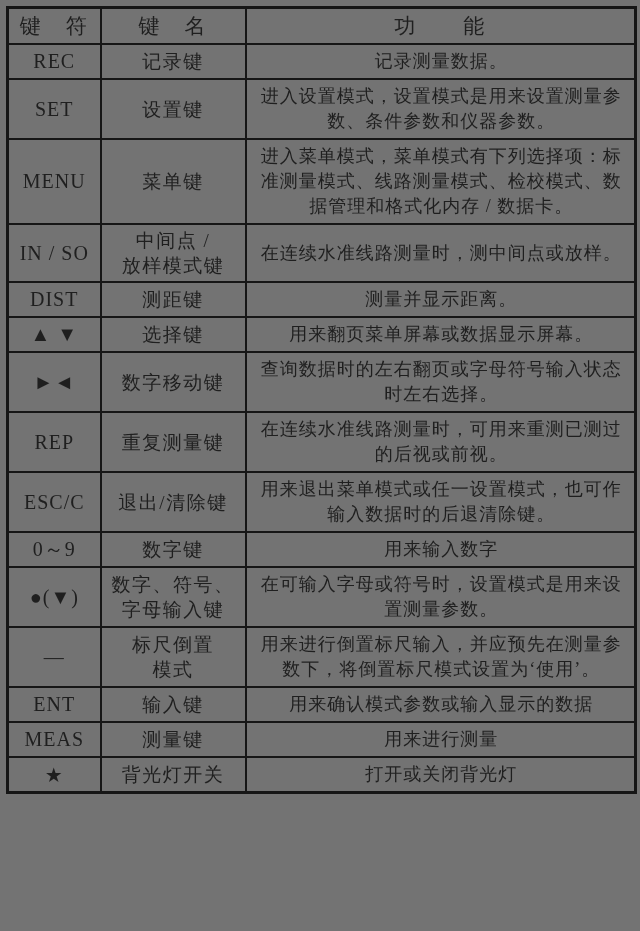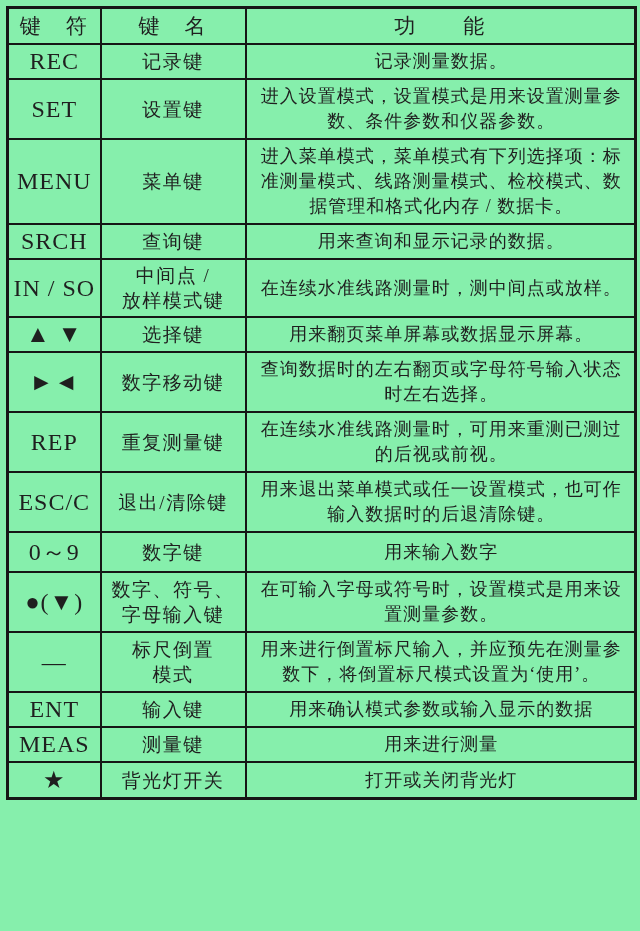--- a/index.html
+++ b/index.html
@@ -10,21 +10,21 @@
     height: 931px;
     font-family: "Liberation Serif", "DejaVu Serif", serif;
     color: #1f1f1f;
     -webkit-font-smoothing: antialiased;
   }
   .page {
     width: 640px;
     height: 931px;
     box-sizing: border-box;
     padding: 6px 5px 6px 6px;
-    background: #86efac;
+    background: #737373;
     overflow: hidden;
   }
   table.key-table {
     border-collapse: collapse;
     table-layout: fixed;
     width: 628px;
     border: 3px solid #161616;
   }
   col.c-sym  { width: 93px; }
   col.c-name { width: 145px; }
@@ -38,21 +38,21 @@
     font-weight: normal;
     font-size: 21px;
     height: 36px;
     text-align: center;
     letter-spacing: 2px;
     padding: 3px 2px;
   }
   td { height: 34px; }
   td.sym {
     text-align: center;
-    font-size: 24px;
+    font-size: 20px;
     letter-spacing: 1px;
     padding: 3px 2px;
     font-family: "Liberation Serif", "DejaVu Serif", "DejaVu Sans", serif;
   }
   td.name {
     text-align: center;
     font-size: 19px;
     letter-spacing: 1.5px;
     padding: 3px 2px;
     white-space: pre-line;
@@ -93,29 +93,29 @@
         <td class="sym">SET</td>
         <td class="name">设置键</td>
         <td class="func">进入设置模式，设置模式是用来设置测量参数、条件参数和仪器参数。</td>
       </tr>
       <tr>
         <td class="sym">MENU</td>
         <td class="name">菜单键</td>
         <td class="func">进入菜单模式，菜单模式有下列选择项：标准测量模式、线路测量模式、检校模式、数据管理和格式化内存 / 数据卡。</td>
       </tr>
       <tr>
-        <td class="sym">SRCH</td>
-        <td class="name">查询键</td>
-        <td class="func">用来查询和显示记录的数据。</td>
-      </tr>
-      <tr>
         <td class="sym">IN / SO</td>
         <td class="name">中间点 /
 放样模式键</td>
         <td class="func">在连续水准线路测量时，测中间点或放样。</td>
+      </tr>
+      <tr>
+        <td class="sym">DIST</td>
+        <td class="name">测距键</td>
+        <td class="func">测量并显示距离。</td>
       </tr>
       <tr>
         <td class="sym">▲ ▼</td>
         <td class="name">选择键</td>
         <td class="func">用来翻页菜单屏幕或数据显示屏幕。</td>
       </tr>
       <tr>
         <td class="sym">►◄</td>
         <td class="name">数字移动键</td>
         <td class="func">查询数据时的左右翻页或字母符号输入状态时左右选择。</td>

